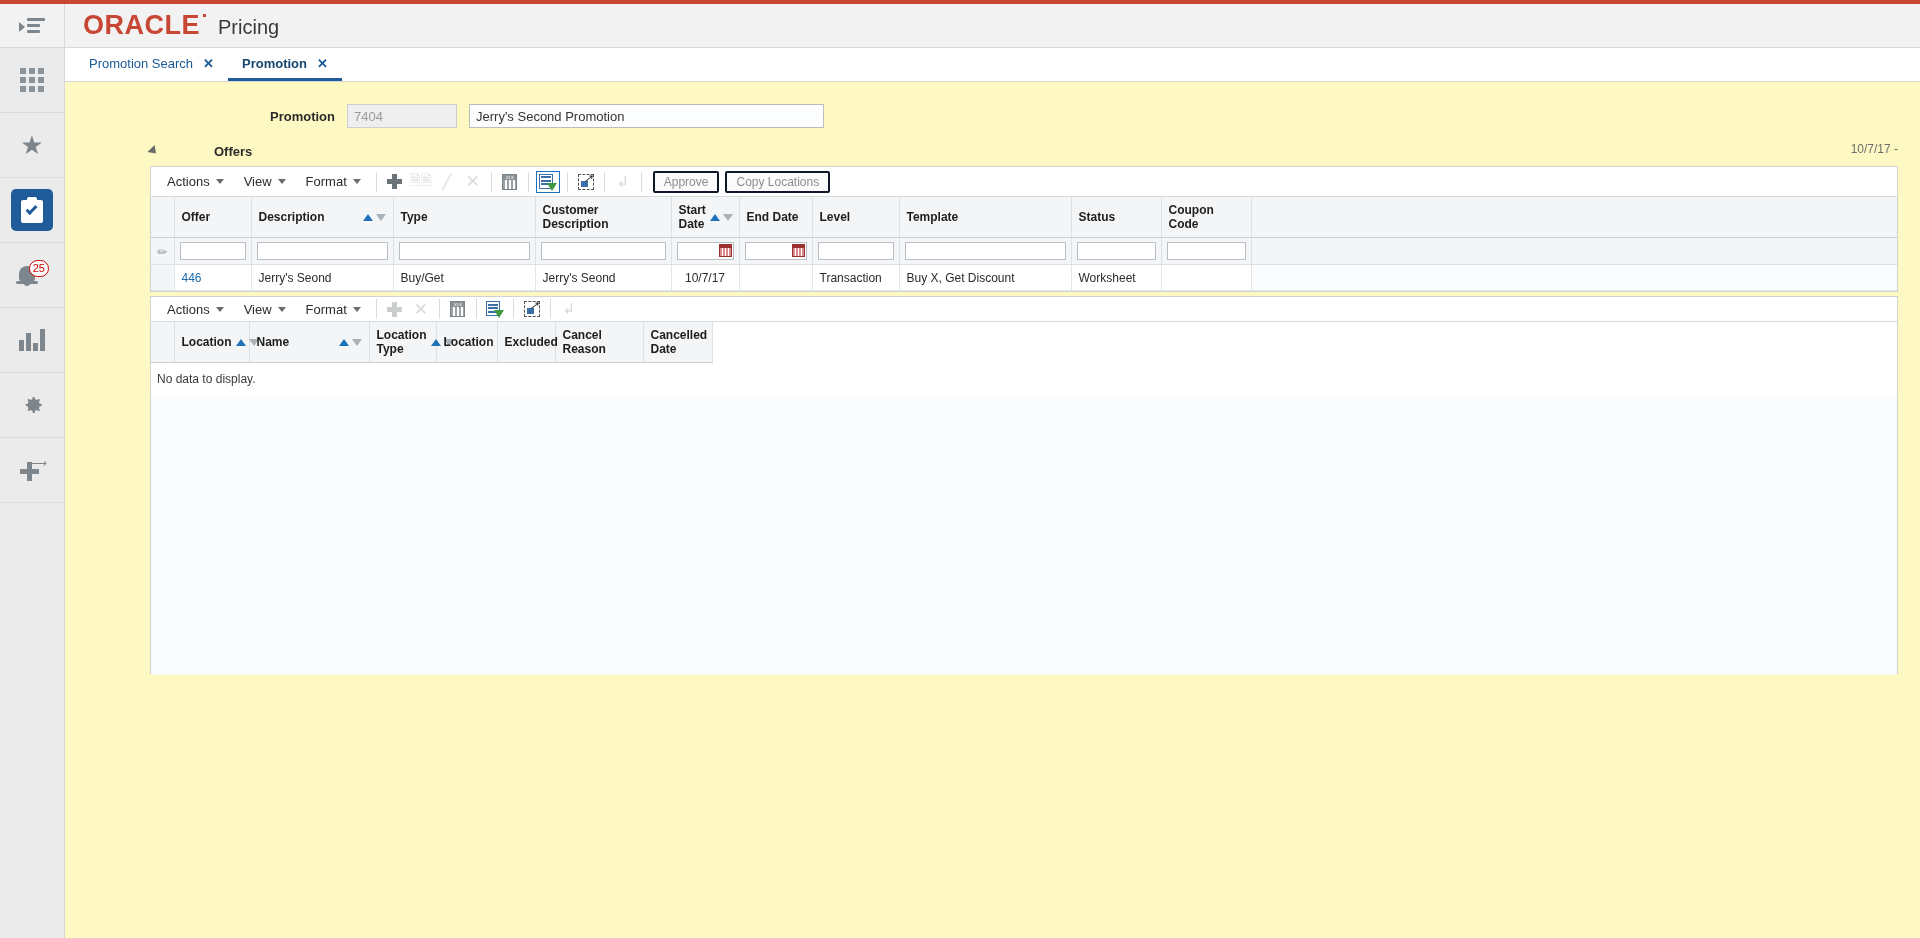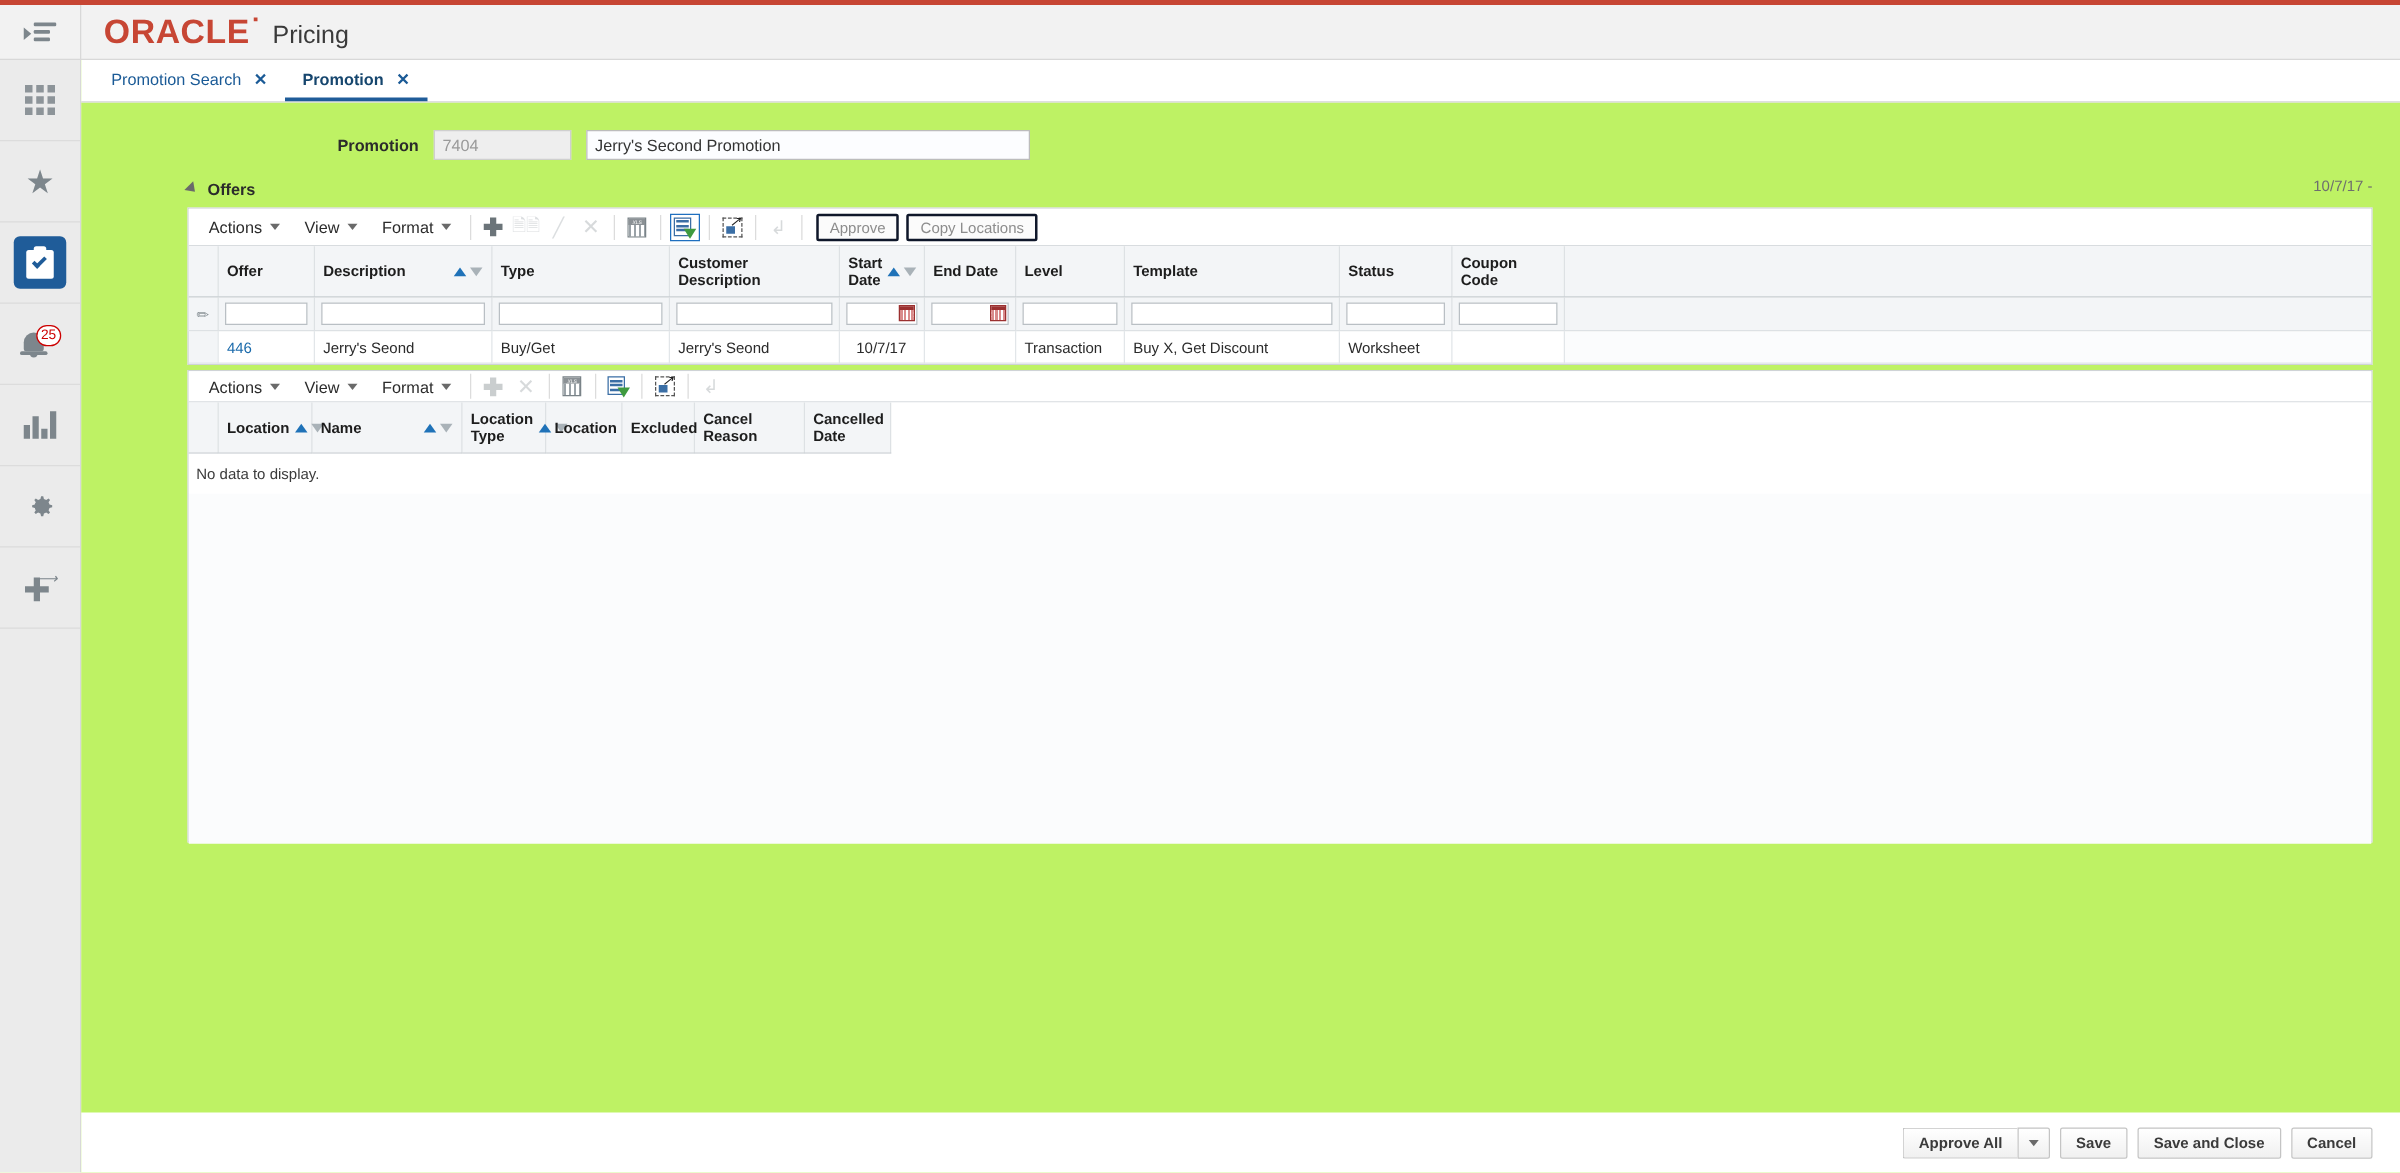--- a/index.html
+++ b/index.html
@@ -177,21 +177,21 @@
   .ico-chart span { width: 5px; background: #7d868c; display:block; }
   
   .ico-gear { position: relative; width: 26px; height: 26px; color:#7d868c; }
   
   .ico-plusarrow { position: relative; width: 28px; height: 24px; }
   .ico-plusarrow .v { position:absolute; left: 9px; top: 4px; width: 5px; height: 19px; background:#7d868c; }
   .ico-plusarrow .h { position:absolute; left: 2px; top: 11px; width: 19px; height: 5px; background:#7d868c; }
   .ico-plusarrow .ar { position:absolute; right: 0px; top: 0px; font-size: 11px; color:#7d868c; line-height:1; }
 
   
-  .content { flex: 1; background: #bef264; position: relative; display:flex; flex-direction: column; }
+  .content { flex: 1; background: #fef9c3; position: relative; display:flex; flex-direction: column; }
 
   
   .tabstrip {
     height: 34px;
     border-bottom: 1px solid #d5d5d5;
     display: flex; align-items: stretch;
     padding-left: 10px;
     background: #fff;
   }
   .tab {
@@ -220,20 +220,21 @@
   }
   .inp.readonly { background: #eeeeee; color: #9a9a9a; border-color: #cfcfcf; width: 110px; }
   .inp.wide { width: 355px; background: #fcfdff; }
 
   
   .section-head {
     display: flex; align-items: center;
     padding: 0 0 0 85px;
     height: 22px;
     position: relative;
+    gap: 48px;
   }
   .disc {
     width: 0; height: 0;
     border-left: 7px solid #6a6a6a;
     border-top: 5px solid transparent;
     border-bottom: 5px solid transparent;
     transform: rotate(45deg);
     margin-right: 9px;
     cursor: pointer;
   }
@@ -841,26 +842,15 @@
                 </div>
               </th>
             <th style="border-right:none;background:#fff;border-bottom:none"></th>
           </tr>
         </thead>
       </table>
       <div class="nodata">No data to display.</div>
       <div class="loc-panel-fill"></div>
     </div>
 
-    <div class="footer">
-      <div class="split">
-        <div class="btn">Approve All</div>
-        <div class="btn arrowbtn">
-          <span class="dn-caret"></span>
-        </div>
-      </div>
-      <div class="btn">Save</div>
-      <div class="btn">Save and Close</div>
-      <div class="btn">Cancel</div>
-    </div>
 
   </div>
 </div>
 
 </body></html>

